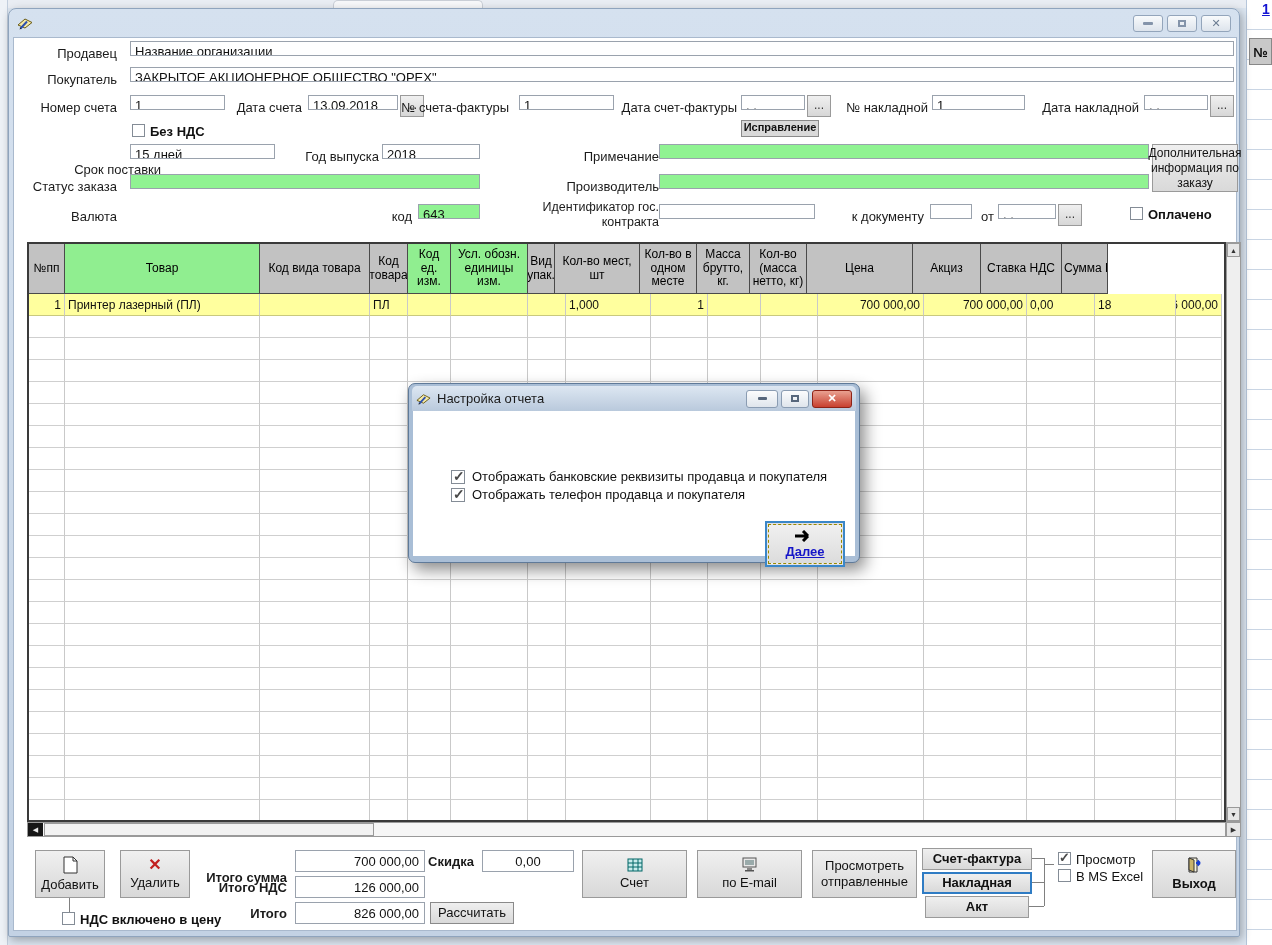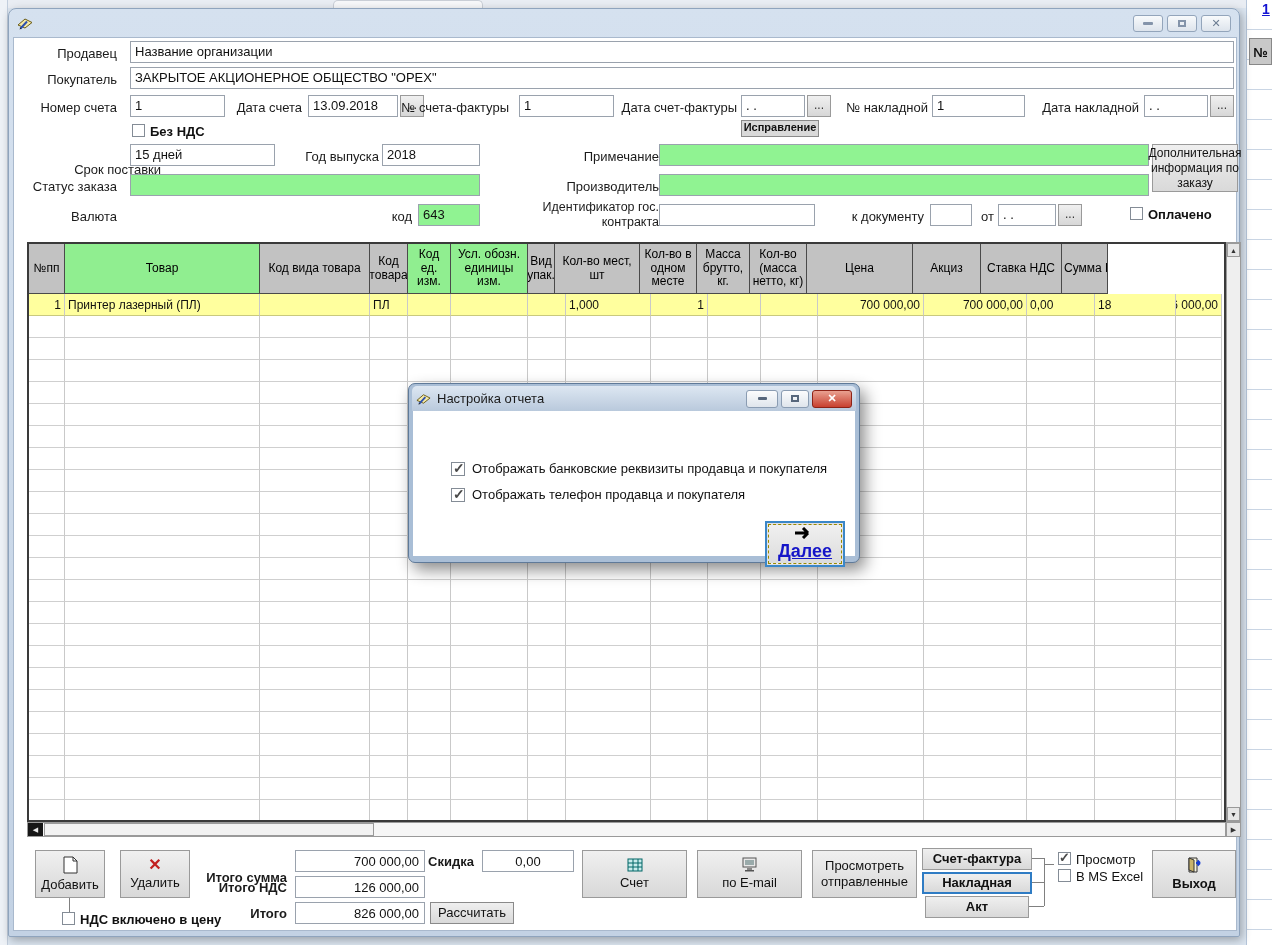--- a/index.html
+++ b/index.html
@@ -24,21 +24,21 @@
   .win-controls { margin-left:auto; display:flex; gap:4px; }
   .wbtn { width:30px; height:17px; border:1px solid #93a5bb; border-radius:3px;
     background:linear-gradient(#f8fafc,#dde4ec); display:flex; align-items:center; justify-content:center; color:#6b7c92; font-size:10px; }
   .wbtn .bar { width:10px; height:3px; background:#8494aa; border-radius:1px; }
   .wbtn .box { width:8px; height:7px; border:2px solid #8494aa; }
   .client { position:absolute; left:4px; top:28px; width:1224px; height:894px; background:#fff; border:1px solid #a9b9cd; }
 
   
   .lbl { position:absolute; font-size:13px; color:#1b1b1b; text-align:right; white-space:nowrap; }
   .lbl.left { text-align:left; }
-  .field { position:absolute; height:22px; background:#fff; border:1px solid #9aa2ad; font-size:13px; padding:2px 4px; white-space:nowrap; overflow:hidden; }
+  .field { position:absolute; height:15px; background:#fff; border:1px solid #9aa2ad; font-size:13px; padding:2px 4px; white-space:nowrap; overflow:hidden; }
   .field.green { background:#90f392; }
   .dots-btn { position:absolute; width:24px; height:22px; background:linear-gradient(#f0f0f0,#d7d7d7); border:1px solid #9a9a9a; font-size:12px; text-align:center; line-height:18px; color:#333; }
   .small-btn { position:absolute; background:#d9d9d9; border:1px solid #8a8a8a; font-size:11px; font-weight:bold; text-align:center; }
   .cb { position:absolute; width:13px; height:13px; background:#fff; border:1px solid #848c96; }
   .cb.checked::after { content:"✓"; position:absolute; left:0px; top:-3px; font-size:13px; font-weight:bold; color:#4a4a4a; }
   .cb-label { position:absolute; font-size:13px; white-space:nowrap; }
   .bold { font-weight:bold; }
   .multi-btn { position:absolute; background:linear-gradient(#efefef,#d9d9d9); border:1px solid #9a9a9a; font-size:12px; text-align:center; display:flex; align-items:center; justify-content:center; padding:2px; line-height:1.25; }
 
   
@@ -84,21 +84,21 @@
   .mbtn .bar { width:9px; height:3px; background:#57677c; border-radius:1px; }
   .mbtn .box { width:8px; height:7px; border:2px solid #57677c; }
   .mbtn.close { width:40px; background:linear-gradient(#e9a191,#c8402f); border:1px solid #8d2317; color:#fff; font-size:11px; font-weight:bold; }
   .modal-body { position:absolute; left:4px; top:27px; right:4px; bottom:6px; background:#fff; }
   .opt-row { position:absolute; left:38px; display:flex; align-items:center; gap:7px; font-size:13px; }
   .opt-cb { width:14px; height:14px; background:#fff; border:1px solid #848c96; position:relative; flex:none;}
   .opt-cb.checked::after { content:"✓"; position:absolute; left:1px; top:-3px; font-size:14px; font-weight:bold; color:#4a4a4a; }
   .next-btn { position:absolute; left:352px; top:110px; width:80px; height:46px; border:2px solid #3b87c8; background:#e2e2e2; }
   .next-inner { position:absolute; inset:1px; border:1px dashed #9a8a00; background:linear-gradient(#f0f0f0,#dcdcdc);
      display:flex; flex-direction:column; align-items:center; justify-content:center; gap:2px; }
-  .next-label { font-size:18px; font-weight:bold; color:#1515c8; text-decoration:underline; }
+  .next-label { font-size:13px; font-weight:bold; color:#1515c8; text-decoration:underline; }
   svg { display:block; }
 </style>
 </head>
 <body>
 
 <div class="bg-top-strip"></div>
 <div class="bg-tab"></div>
 <div class="bg-right-strip"></div>
 <div class="bg-page-num">1</div>
 <div class="bg-row-header">№</div>
@@ -728,21 +728,21 @@
       <span class="mbtn">
           <span class="bar"></span>
         </span>
       <span class="mbtn" style="width:28px;">
           <span class="box"></span>
         </span>
       <span class="mbtn close">✕</span>
     </span>
   </div>
   <div class="modal-body">
-    <div class="opt-row" style="top:50px;">
+    <div class="opt-row" style="top:58px;">
       <span class="opt-cb checked"></span>
       <span>Отображать банковские реквизиты продавца и покупателя</span>
     </div>
     <div class="opt-row" style="top:76px;">
       <span class="opt-cb checked"></span>
       <span>Отображать телефон продавца и покупателя</span>
     </div>
     <div class="next-btn">
       <div class="next-inner">
         <svg width="22" height="12" viewBox="0 0 22 12">

